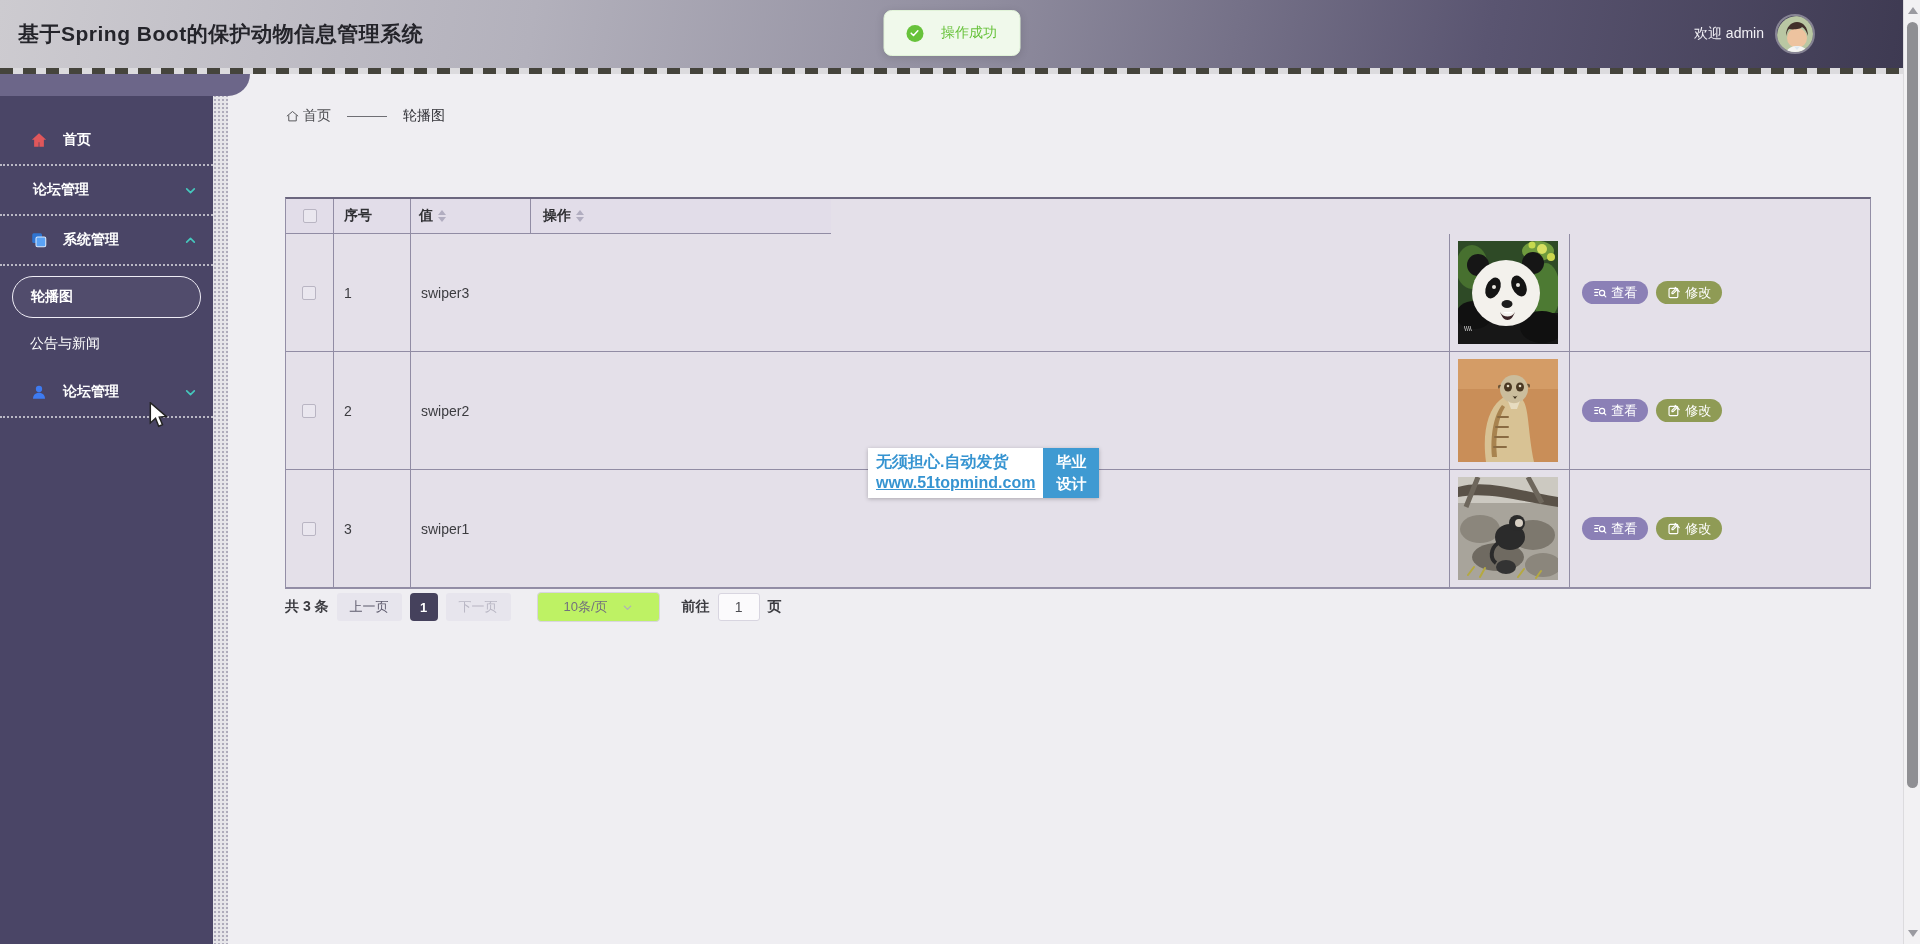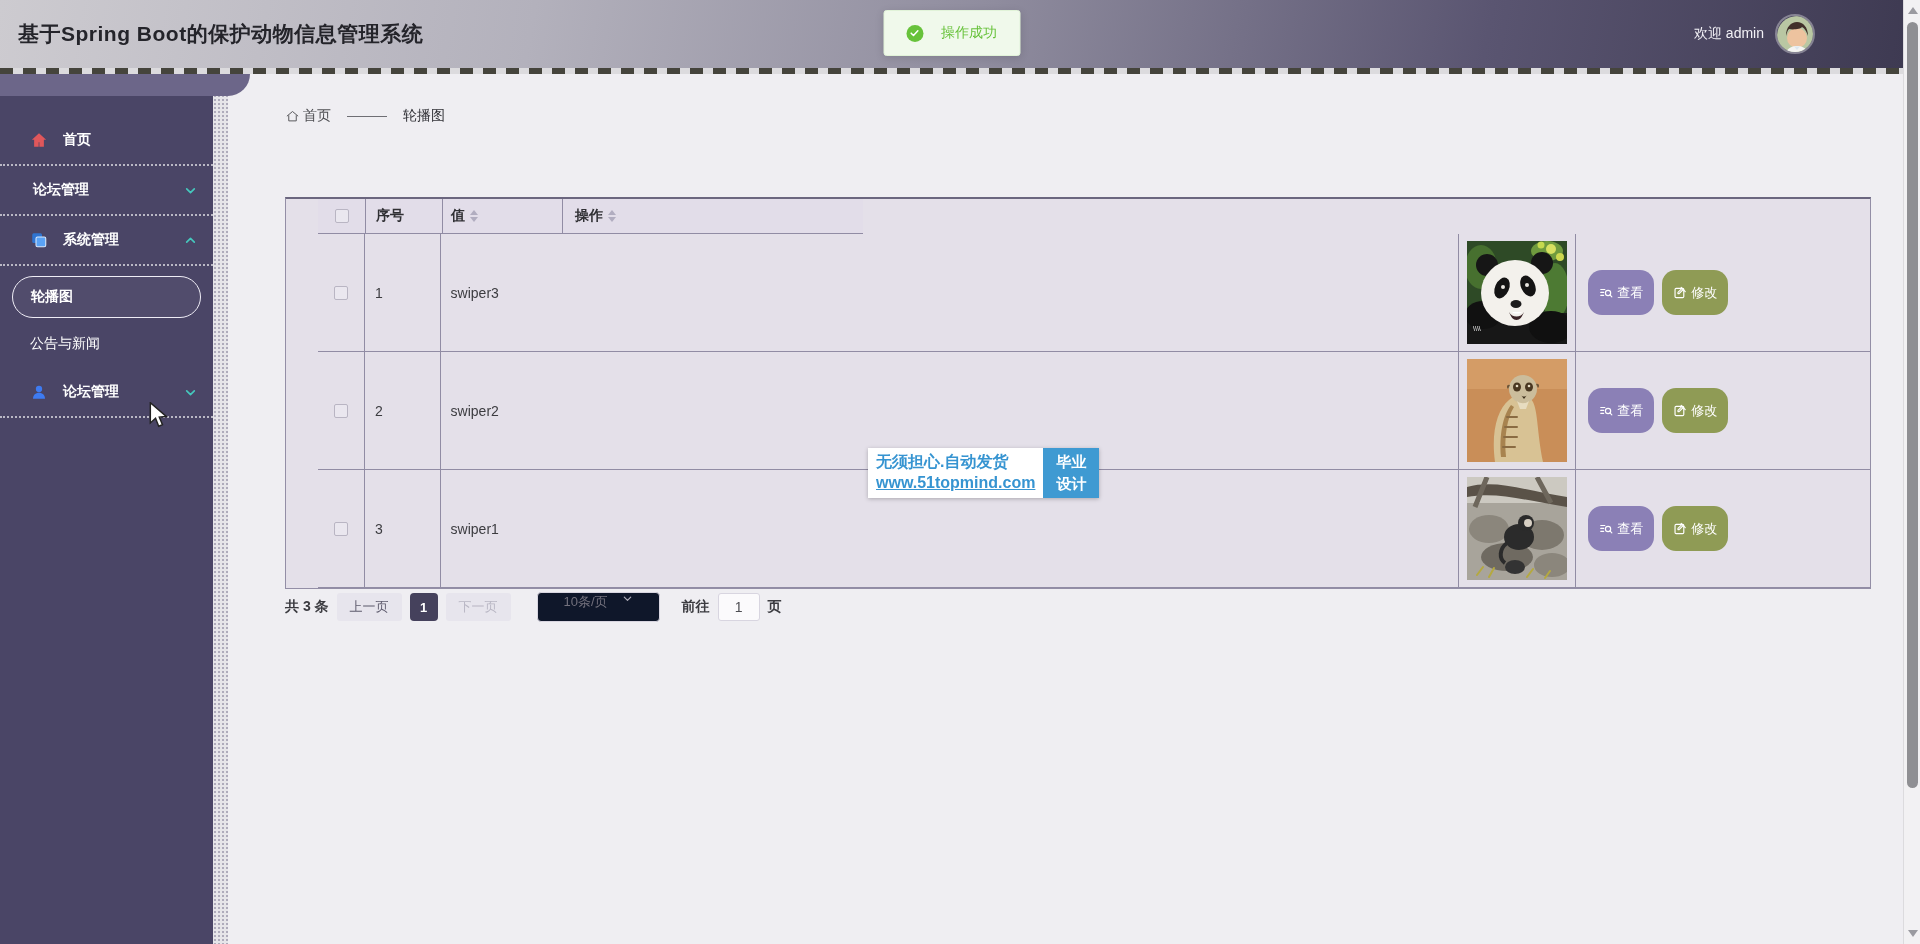--- a/index.html
+++ b/index.html
@@ -7,21 +7,21 @@
     font-family:"Liberation Sans","DejaVu Sans",sans-serif; background:#efeef2; }
 
   
   .header { position:absolute; left:0; top:0; width:1903px; height:68px;
     background:linear-gradient(100deg,#cdcbd0 0%,#b3b1bc 28%,#8f8c9e 52%,#5a5571 78%,#3e3a52 100%);
     display:flex; align-items:center; }
   .app-title { position:absolute; left:18px; top:50%; transform:translateY(-50%);
     font-size:21px; font-weight:700; color:#24242a; letter-spacing:.5px; }
   .toast { position:absolute; left:50%; top:10px; transform:translateX(-50%);
     height:46px; padding:0 22px; background:#f0f9eb; border:1px solid #e1f3d8;
-    border-radius:3px; display:flex; align-items:center; gap:18px;
+    border-radius:8px; display:flex; align-items:center; gap:18px;
     box-shadow:0 2px 8px rgba(0,0,0,.12); }
   .toast-label { color:#67c23a; font-size:14px; }
   .check-icon { width:17px; height:17px; border-radius:50%; background:#67c23a;
     display:flex; align-items:center; justify-content:center; }
   .check-icon svg { width:10px; height:10px; }
   .header-right { position:absolute; right:88px; top:0; height:68px;
     display:flex; align-items:center; gap:11px; }
   .welcome { color:#f2f1f6; font-size:14px; }
   .avatar { width:40px; height:40px; border-radius:50%; overflow:hidden;
     border:2px solid rgba(255,255,255,.35); cursor:pointer; }
@@ -59,57 +59,57 @@
     background:#efeef2; }
   .breadcrumb { position:absolute; left:57px; top:33px; display:flex;
     align-items:center; gap:8px; font-size:14px; color:#4e4e52; }
   .crumb-home { display:flex; align-items:center; gap:3px; cursor:pointer; }
   .crumb-dash { width:40px; border-top:1px solid #6e6e74; margin:0 8px; }
   .crumb-current { color:#303036; }
 
   
   .table { position:absolute; left:57px; top:123px; width:1586px;
     border:1px solid #938ea6; border-top:2px solid #6b667f; background:#e4e0e9; }
-  .t-row { display:flex;padding-left:32px; }
+  .t-row { display:flex; }
   .t-cell { border-right:1px solid #918ca4; border-bottom:1px solid #918ca4;
     display:flex; align-items:center; font-size:14px; color:#3c3c40; }
   .t-cell:last-child { border-right:none; }
   .c-check { width:48px; justify-content:center; }
   .c-index { width:77px; padding-left:10px; }
   .c-name  { width:1040px; padding-left:10px; }
   .c-value { width:120px; padding-left:8px; }
   .c-action{ width:300px; padding-left:12px; gap:8px;align-items:center; }
   .t-head .t-cell { height:35px; background:#e2dde9; font-weight:700; color:#303034; gap:5px; }
   .t-body .t-cell { height:118px; background:#e4e0e9; }
   .checkbox { width:14px; height:14px; border:1px solid #b9b5c3; border-radius:2px;
     background:#eae7ef; cursor:pointer; }
   .caret { display:inline-flex; flex-direction:column; gap:2px; cursor:pointer; }
   .caret .up { width:0; height:0; border:4px solid transparent; border-bottom:5px solid #b1adc0; }
   .caret .dn { width:0; height:0; border:4px solid transparent; border-top:5px solid #b1adc0; }
   .thumb-img { width:100px; height:103px; overflow:hidden; background:#777; }
   .thumb-img svg { display:block; }
-  .pill-btn { height:45px; border:none; border-radius:14px; padding:0 11px;
+  .pill-btn { height:23px; border:none; border-radius:14px; padding:0 11px;
     display:inline-flex; align-items:center; gap:4px; color:#fff; font-size:13px;
     cursor:pointer; font-family:inherit; }
   .btn-view { background:#8b80b6; }
   .btn-edit { background:#8f9b55; }
   .pill-btn svg { width:14px; height:14px; }
 
   
   .pagination { position:absolute; left:57px; top:518px; display:flex;
     align-items:center; gap:8px; font-size:14px; color:#3b3b40; }
   .pg-total,.pg-goto,.pg-unit { font-weight:600; }
   .pg-btn { height:28px; padding:0 13px; background:#e7e5ed; border:none;
     border-radius:3px; font-size:13px; color:#5f5c6e; cursor:pointer; font-family:inherit; }
   .pg-btn.disabled { color:#b9b7c4; }
   .pg-num { width:28px; height:28px; background:#45415c; color:#fff; border-radius:4px;
     display:flex; align-items:center; justify-content:center; font-weight:700;
     font-size:13px; cursor:pointer; }
-  .pg-size { width:123px; height:30px; background:#0f172a; border:1px solid #d8d5e0;
-    border-radius:4px; display:flex; justify-content:center;
+  .pg-size { width:123px; height:30px; background:#bef264; border:1px solid #d8d5e0;
+    border-radius:4px; display:flex; align-items:center; justify-content:center;
     gap:14px; color:#73717d; font-size:13px; cursor:pointer; margin-left:18px; margin-right:14px; }
   .pg-input { width:42px; height:28px; border:1px solid #d8d5e0; border-radius:3px;
     background:#fbfafc; text-align:center; font-size:14px; color:#4d4d52;
     font-family:inherit; }
 
   
   .watermark { position:absolute; left:640px; top:374px; display:flex;
     box-shadow:0 1px 4px rgba(0,0,0,.25); z-index:20; }
   .wm-left { background:#fff; padding:3px 8px 4px 8px; color:#3694d1; font-weight:700;
     font-size:16px; line-height:1.32; white-space:nowrap; }

